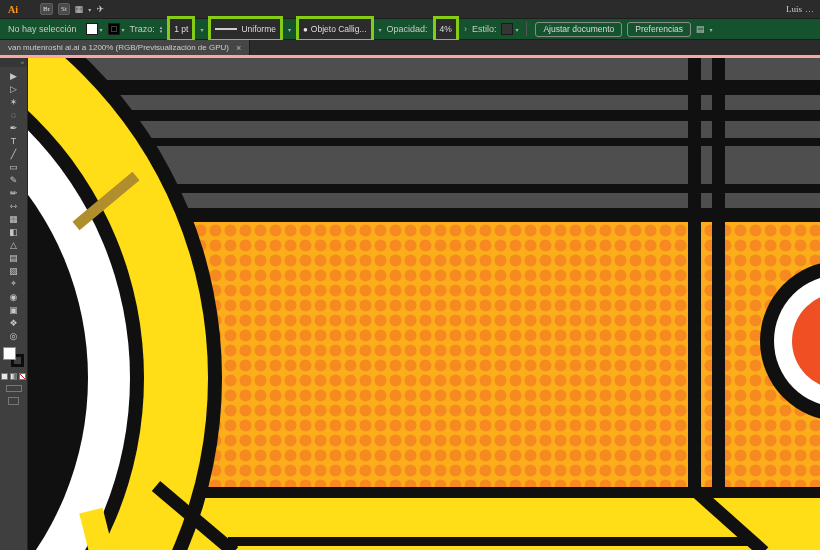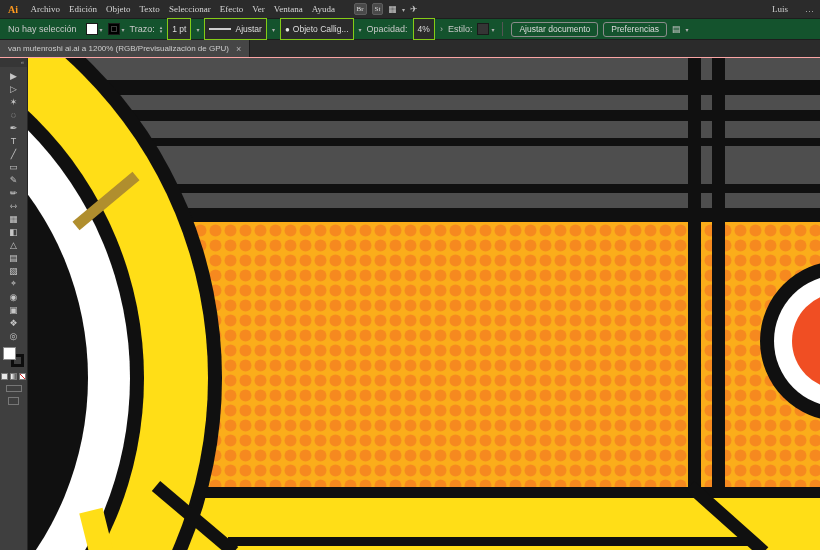--- a/index.html
+++ b/index.html
@@ -9,44 +9,44 @@
 
   
   .menubar { height: 18px; background:#2b2b2b; display:flex; align-items:center; flex: 0 0 18px; font-family: Liberation Serif, serif; }
   .logo { width: 26px; text-align:center; color:#ff9a1e; font-weight:bold; font-size:10px; }
   .menus { display:flex; align-items:center; height:100%; }
   .menu-item { color:#d6d6d6; font-size:9px; padding:0 4.5px; line-height:18px; cursor:default; }
   .mb-icons { display:flex; align-items:center; gap:5px; margin-left:14px; }
   .badge { background:#4a4a4a; border:1px solid #5e5e5e; color:#ddd; font-size:7px; line-height:10px; padding:0 2px; border-radius:2px; }
   .mb-ic { color:#c9c9c9; font-size:9px; }
   .chev { color:#b0b0b0; font-size:6px; }
-  .mb-user { margin-left:auto; margin-right:6px; color:#cfcfcf; font-size:9px; display:flex; gap:17px; align-items:center; }
+  .mb-user { margin-left:auto; margin-right:6px; color:#cfcfcf; font-size:9px; display:flex; gap:3px; align-items:center; }
 
   
   .controlbar { height: 22px; background:#14532d; border-top:1px solid #1d1d1d; border-bottom:1px solid #1d1d1d;
                 display:flex; align-items:center; gap:5px; padding:0 8px; flex:0 0 22px; }
   .cb-status { color:#c9c9c9; font-size:9px; margin-right:4px; white-space:nowrap; }
   .cb-label { color:#c9c9c9; font-size:9px; white-space:nowrap; }
   .swatch { display:inline-block; width:12px; height:12px; border:1px solid #1a1a1a; vertical-align:middle; }
   .swatch.fill { background:#ffffff; }
   .swatch.stroke { background:#000000; box-shadow: inset 0 0 0 2px #000, inset 0 0 0 3px #3f3f3f; }
   .swatch.style { background:#353535; }
   .cb-group { display:flex; align-items:center; gap:2px; }
   .stepper { display:flex; flex-direction:column; line-height:4px; font-size:5px; color:#bbb; }
-  .cb-field { background:#2b2b2b; border:1px solid #84cc16; color:#ddd; font-size:8.5px; height:14px;
+  .cb-field { background:#2b2b2b; border:3px solid #84cc16; color:#ddd; font-size:8.5px; height:14px;
               display:inline-flex; align-items:center; padding:10px 4px; white-space:nowrap; }
   .profile-line { display:inline-block; width:22px; height:0; border-top:2px solid #cfcfcf; margin-right:4px; }
   .brush-dot { color:#e8e8e8; font-size:8px; margin-right:3px; }
   .cb-sep { width:1px; height:14px; background:#2a2a2a; border-right:1px solid #555; margin:0 3px; }
   .cb-btn { border:1px solid #8b8b8b; border-radius:3px; color:#dcdcdc; font-size:8.5px; height:15px;
             display:inline-flex; align-items:center; padding:0 7px; background:transparent; white-space:nowrap;text-align:right; }
   .chev-right { color:#b5b5b5; font-size:9px; }
 
   
-  .tabbar { height: 18px; background:#2b2b2b; display:flex; align-items:stretch; flex:0 0 18px; border-bottom:1px solid #fca5a5; }
+  .tabbar { height: 18px; background:#2b2b2b; display:flex; align-items:stretch; flex:0 0 18px; border-bottom:3px solid #fca5a5; }
   .doc-tab { background:#464646; color:#cdcdcd; font-size:8px; display:flex; align-items:center; gap:7px;
              padding:0 8px; border-right:1px solid #1a1a1a; white-space:nowrap; }
   .doc-tab .close { color:#b5b5b5; font-size:9px; }
   .tab-rest { flex:1; }
 
   
   .main { flex:1; display:flex; min-height:0; }
   .toolbar { width:28px; background:#3f3f3f; border-right:1px solid #262626; display:flex; flex-direction:column; align-items:center; flex:0 0 28px; }
   .tb-head { width:100%; height:9px; color:#9a9a9a; font-size:6px; text-align:right; padding-right:3px; line-height:9px; background:#363636; }
   .tools { width:100%; padding-top:2px; }
@@ -65,32 +65,20 @@
   .canvas { flex:1; position:relative; background:#4e4e4e; min-width:0; }
   .canvas svg { display:block; width:100%; height:100%; }
 </style>
 </head>
 <body>
 
 <div class="app">
 
   <div class="menubar">
     <div class="logo">Ai</div>
-    <nav class="menus">
-
-    <span class="menu-item">Archivo</span>
-        <span class="menu-item">Edición</span>
-        <span class="menu-item">Objeto</span>
-        <span class="menu-item">Texto</span>
-        <span class="menu-item">Seleccionar</span>
-        <span class="menu-item">Efecto</span>
-        <span class="menu-item">Ver</span>
-        <span class="menu-item">Ventana</span>
-        <span class="menu-item">Ayuda</span>
-      </nav>
     <div class="mb-icons">
       <span class="badge">Br</span>
       <span class="badge">St</span>
       <span class="mb-ic">▦</span>
       <span class="chev">▾</span>
       <span class="mb-ic">✈</span>
     </div>
     <div class="mb-user">
       <span>Luis</span>
       <span>…</span>
@@ -114,21 +102,21 @@
       <span>▴</span>
       <span>▾</span>
     </span>
     <span class="cb-field">
       <span>1 pt</span>
     </span>
     <span class="chev">▾</span>
 
     <span class="cb-field">
       <span class="profile-line"></span>
-      <span>Ajustar</span>
+      <span>Uniforme</span>
     </span>
     <span class="chev">▾</span>
 
     <span class="cb-field">
       <span class="brush-dot">●</span>
       <span>Objeto Callig...</span>
     </span>
     <span class="chev">▾</span>
 
     <span class="cb-label">Opacidad:</span>

